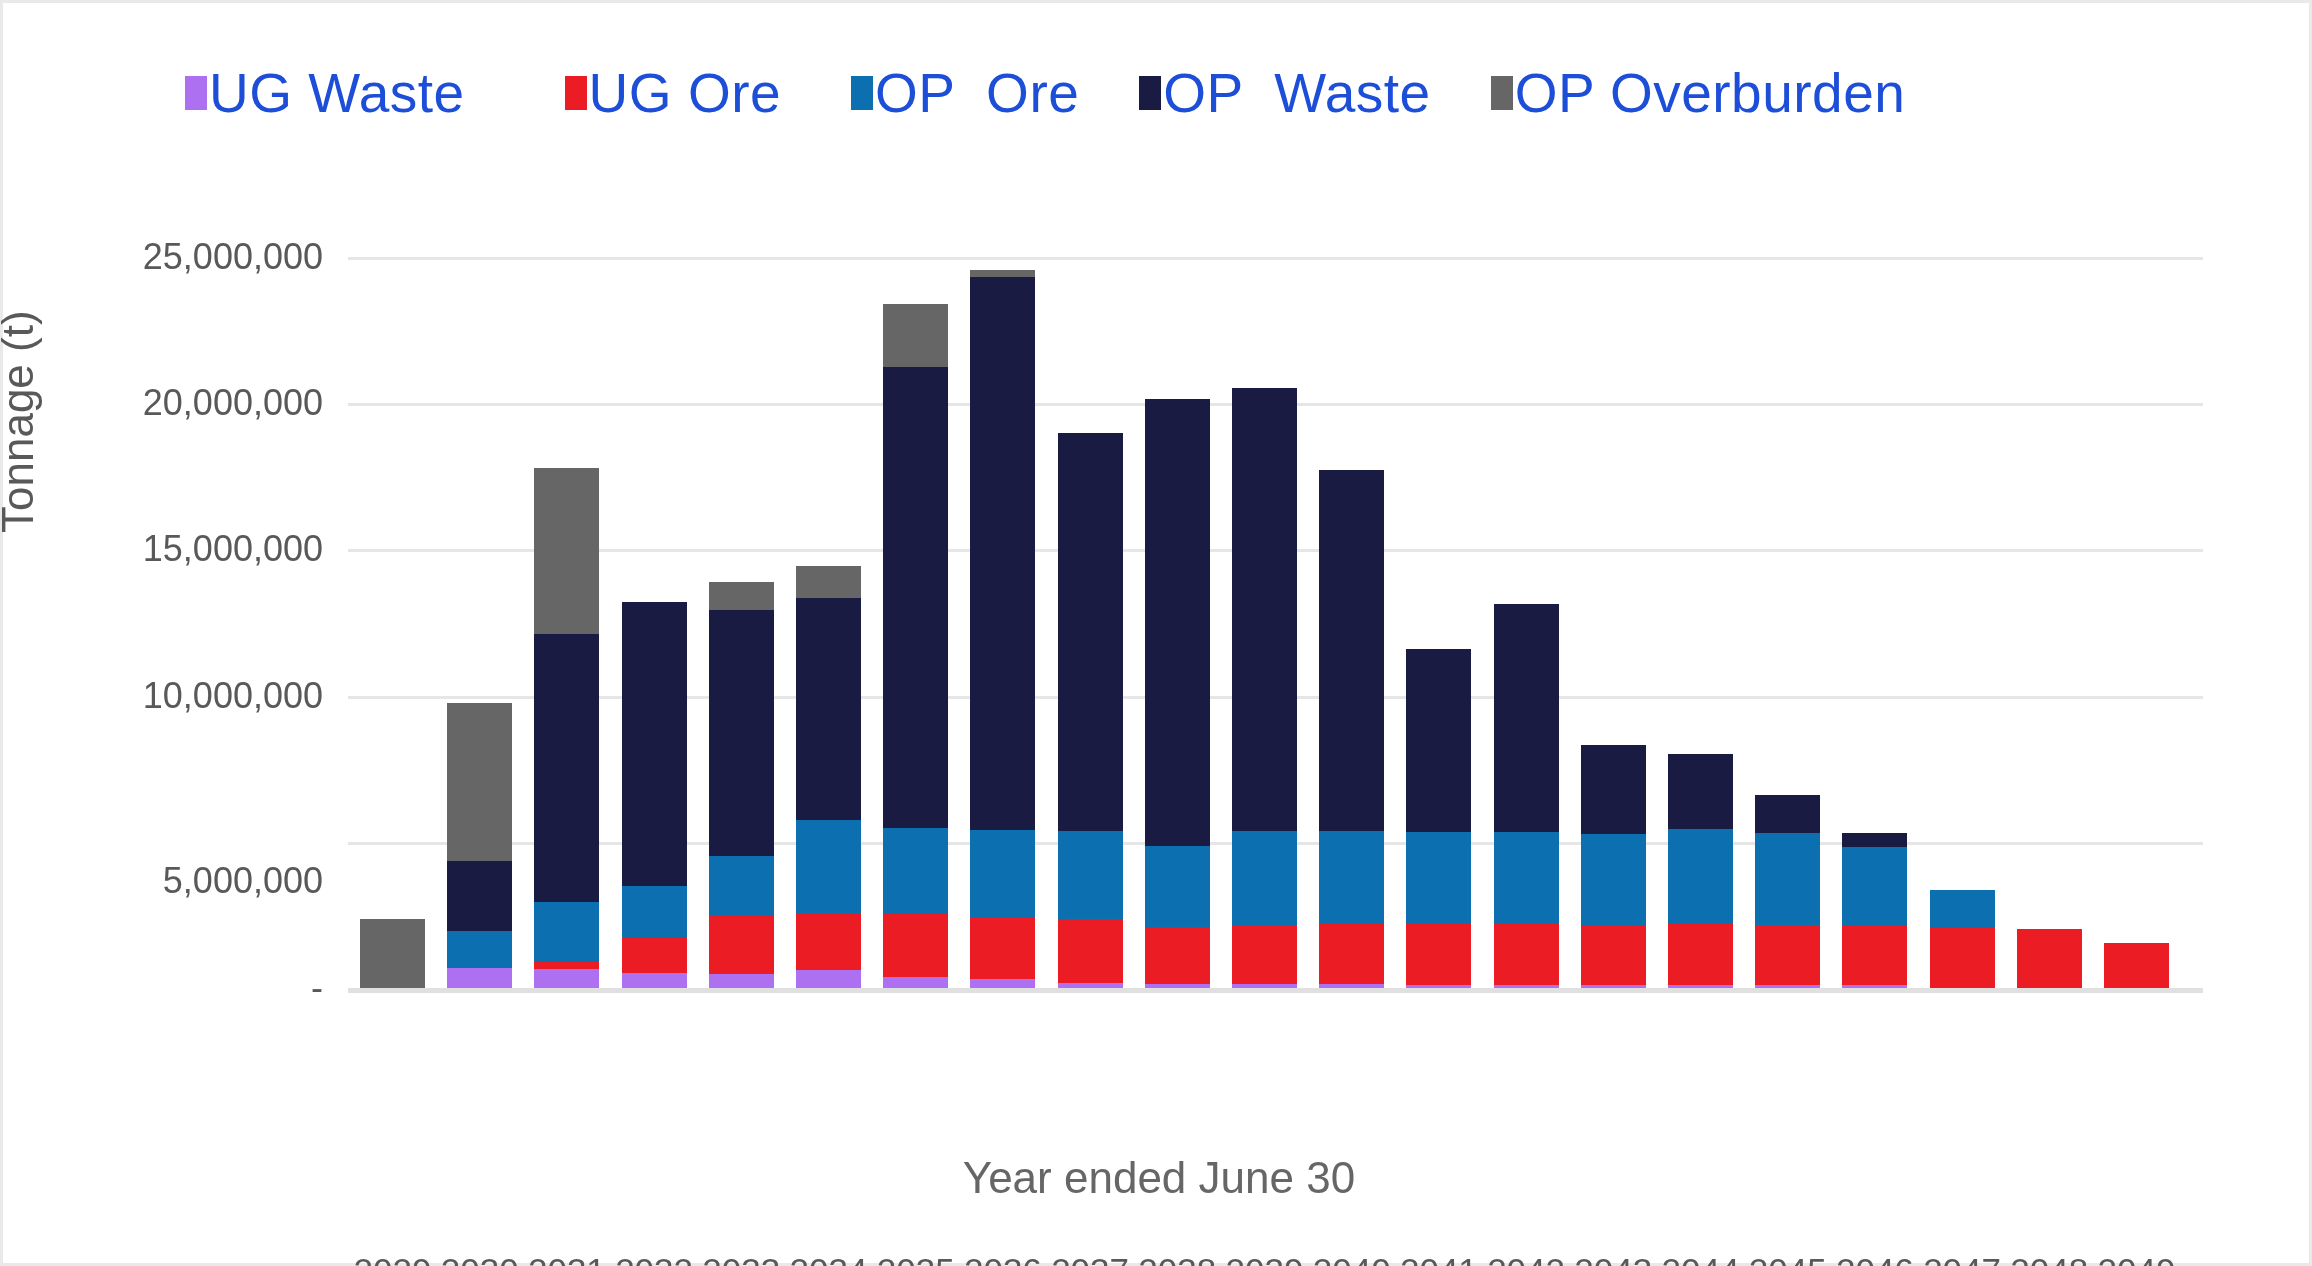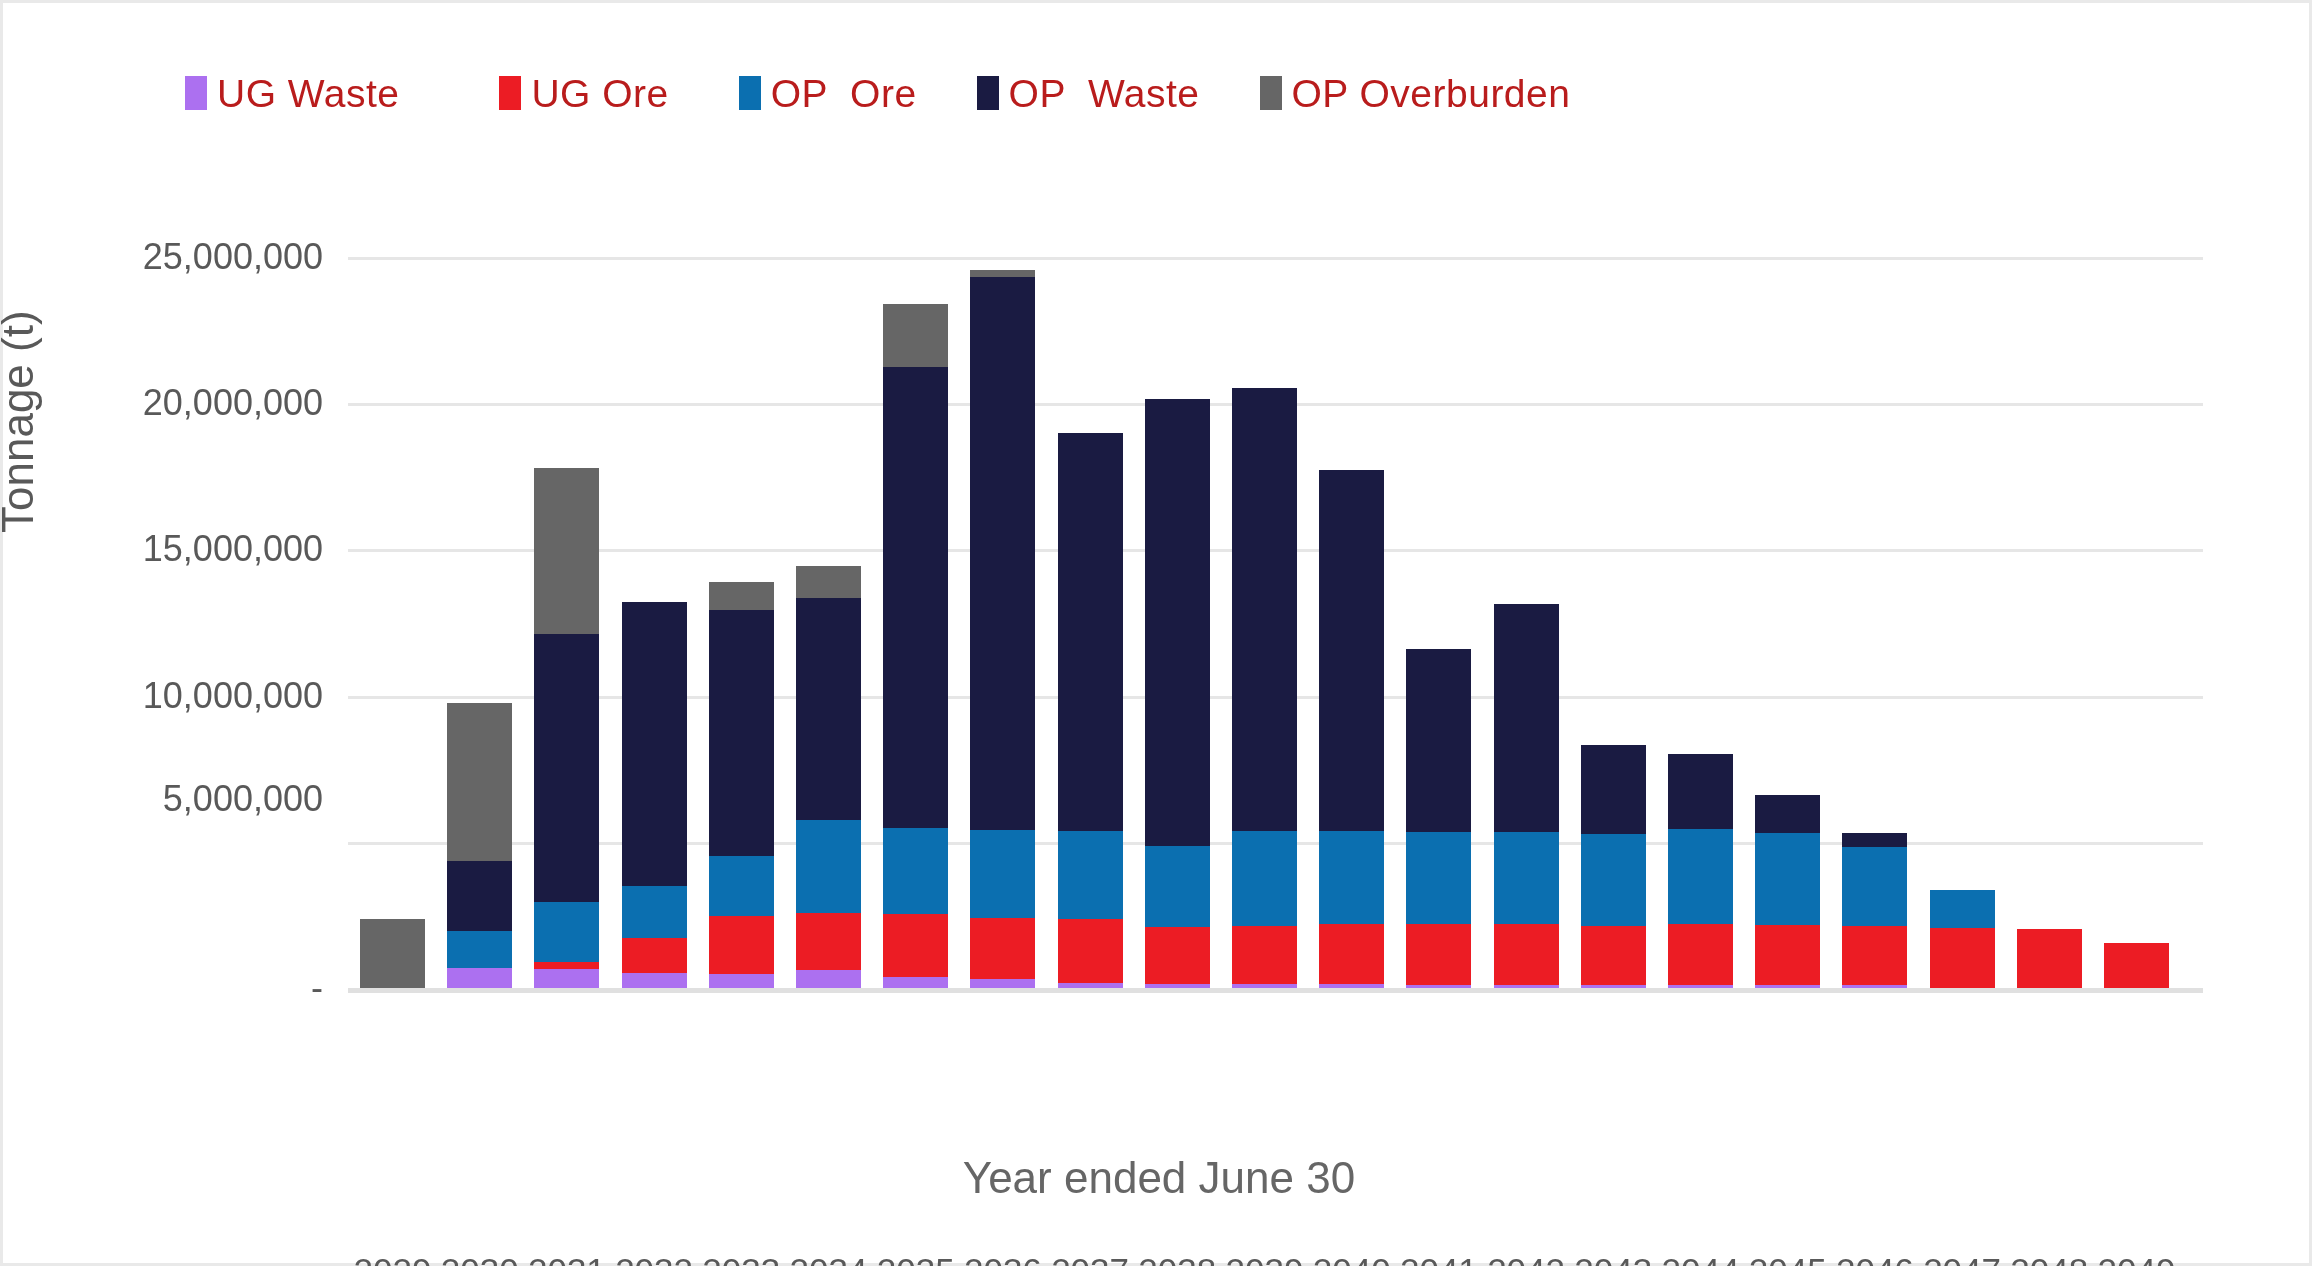--- a/index.html
+++ b/index.html
@@ -19,23 +19,23 @@
   
   #legend{
     position:absolute;left:182px;top:62px;width:2020px;height:56px;
     display:flex;align-items:center;
   }
   .legend-item{display:flex;align-items:center;margin-right:0;}
   .legend-swatch{
     width:22px;height:34px;display:inline-block;flex:0 0 auto;
   }
   .legend-label{
-    margin-left:10px;
-    font-size:39px;
-    color:#b91c1c;
+    margin-left:2px;
+    font-size:55px;
+    color:#1d4ed8;
     letter-spacing:0.5px;
     white-space:pre;
     line-height:1;
   }
 
   
   #plot{
     position:absolute;
     left:355px;top:250px;
     width:1835px;height:739px;
@@ -100,21 +100,21 @@
         <span class="legend-swatch" style="background: rgb(102, 102, 102);"></span>
         <span class="legend-label">OP Overburden</span>
       </div>
     </div>
 
   <div id="ytitle">Tonnage (t)</div>
 
   <div id="yticks">
       <div class="ytick-inner" style="left: 30px; top: 985px;">-</div>
       <div style="position: absolute; left: 345px; top: 985px; width: 1855px; height: 5px; background: rgb(224, 224, 224);"></div>
-      <div class="ytick-inner" style="left: 30px; top: 796px;">5,000,000</div>
+      <div class="ytick-inner" style="left: 30px; top: 878px;">5,000,000</div>
       <div style="position: absolute; left: 345px; top: 838.8px; width: 1855px; height: 3px; background: rgb(230, 230, 230);"></div>
       <div class="ytick-inner" style="left: 30px; top: 692.6px;">10,000,000</div>
       <div style="position: absolute; left: 345px; top: 692.6px; width: 1855px; height: 3px; background: rgb(230, 230, 230);"></div>
       <div class="ytick-inner" style="left: 30px; top: 546.4px;">15,000,000</div>
       <div style="position: absolute; left: 345px; top: 546.4px; width: 1855px; height: 3px; background: rgb(230, 230, 230);"></div>
       <div class="ytick-inner" style="left: 30px; top: 400px;">20,000,000</div>
       <div style="position: absolute; left: 345px; top: 400.2px; width: 1855px; height: 3px; background: rgb(230, 230, 230);"></div>
       <div class="ytick-inner" style="left: 30px; top: 254px;">25,000,000</div>
       <div style="position: absolute; left: 345px; top: 254px; width: 1855px; height: 3px; background: rgb(230, 230, 230);"></div>
     </div>

